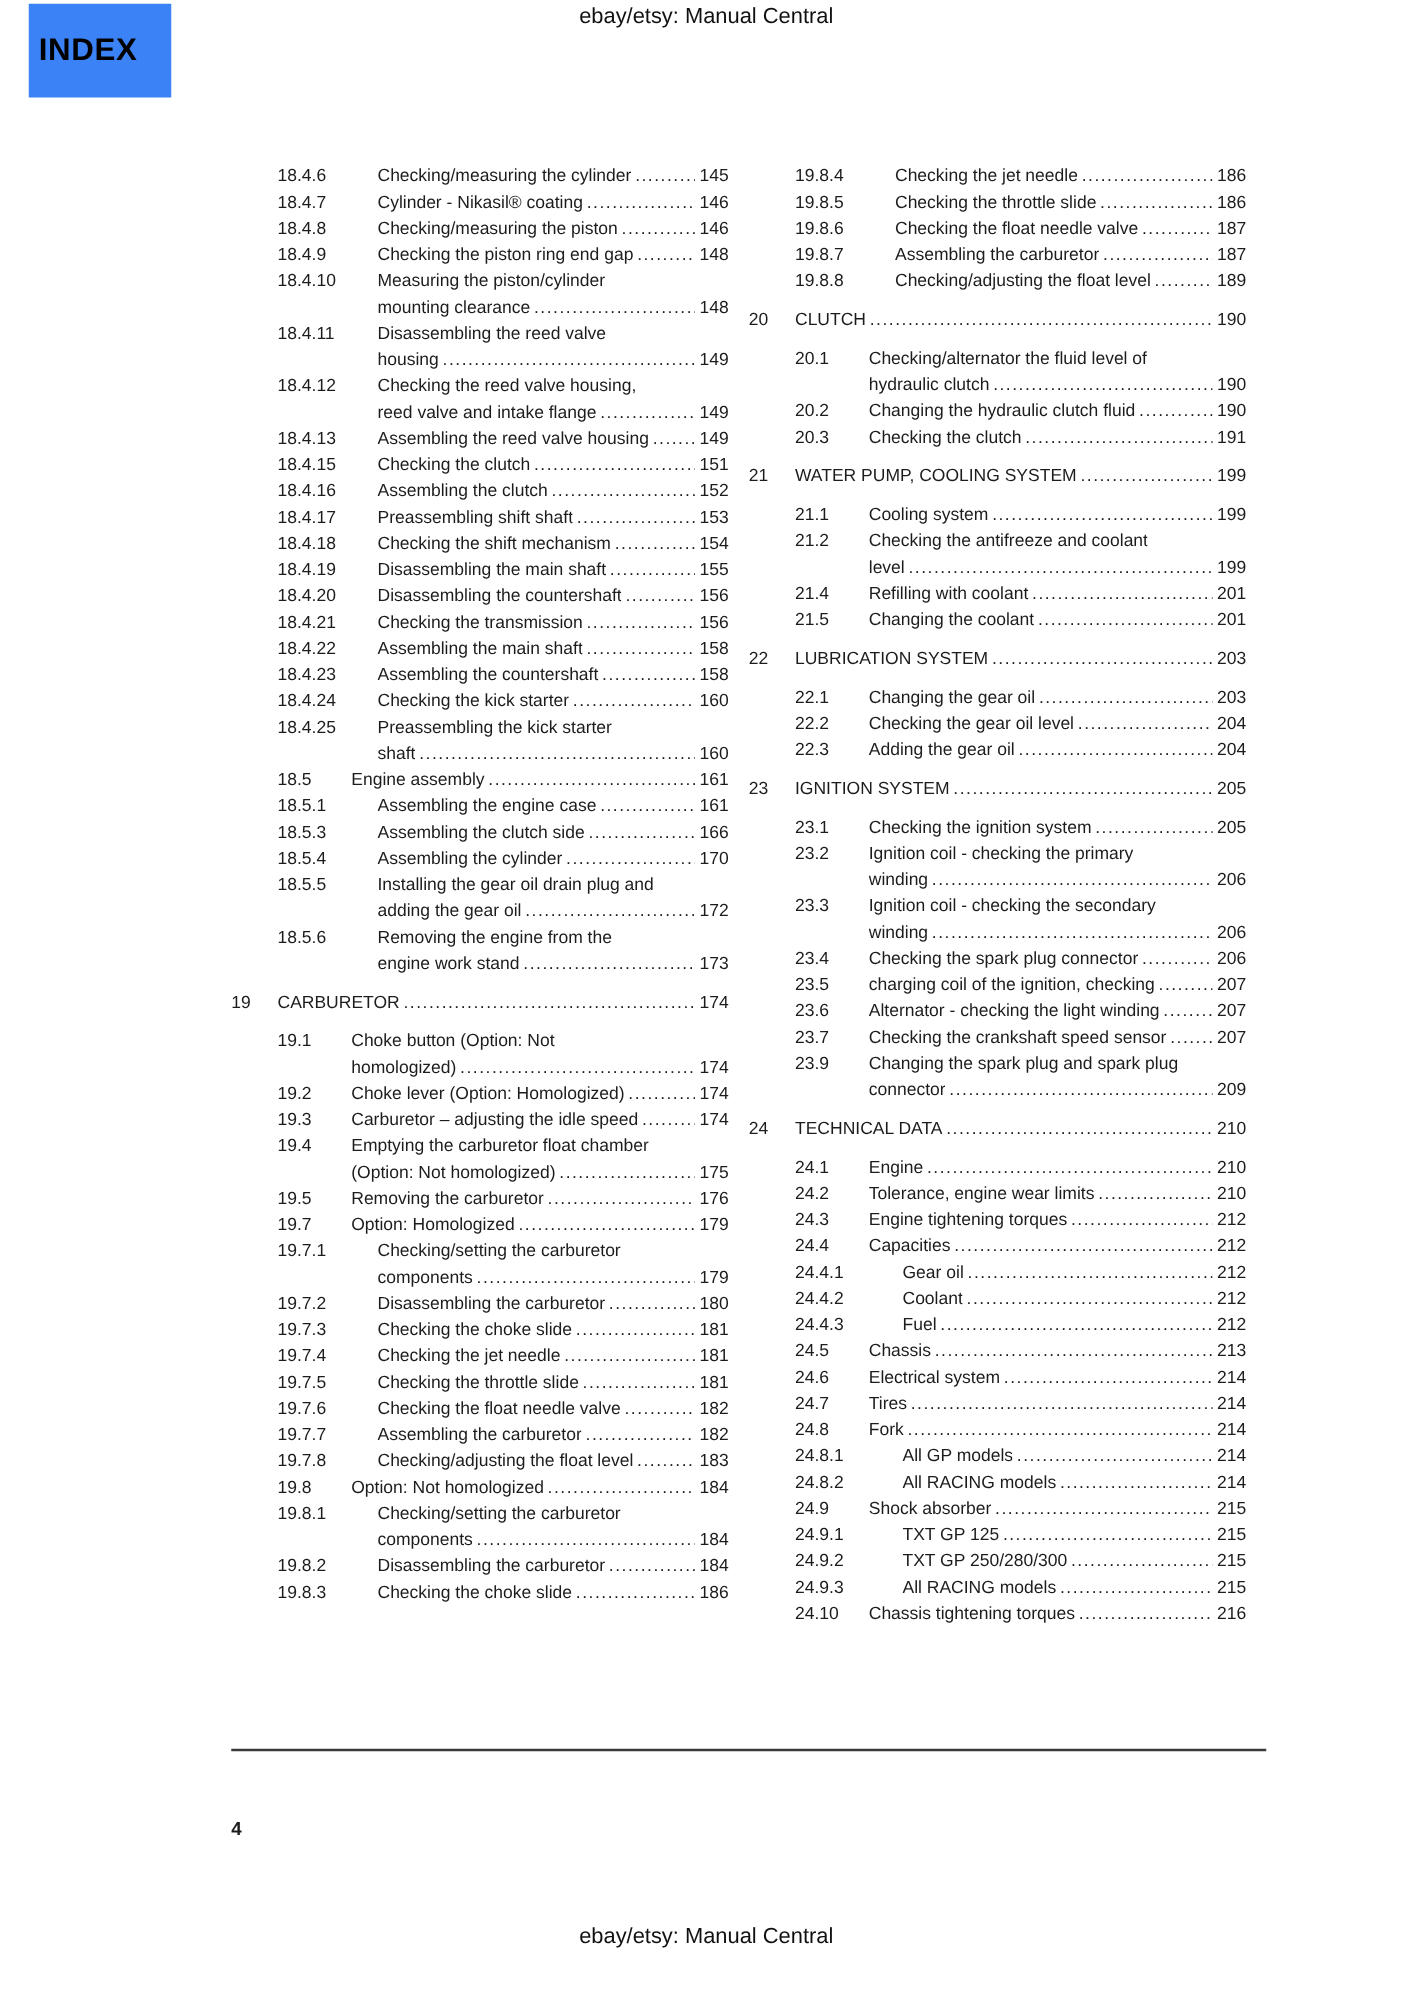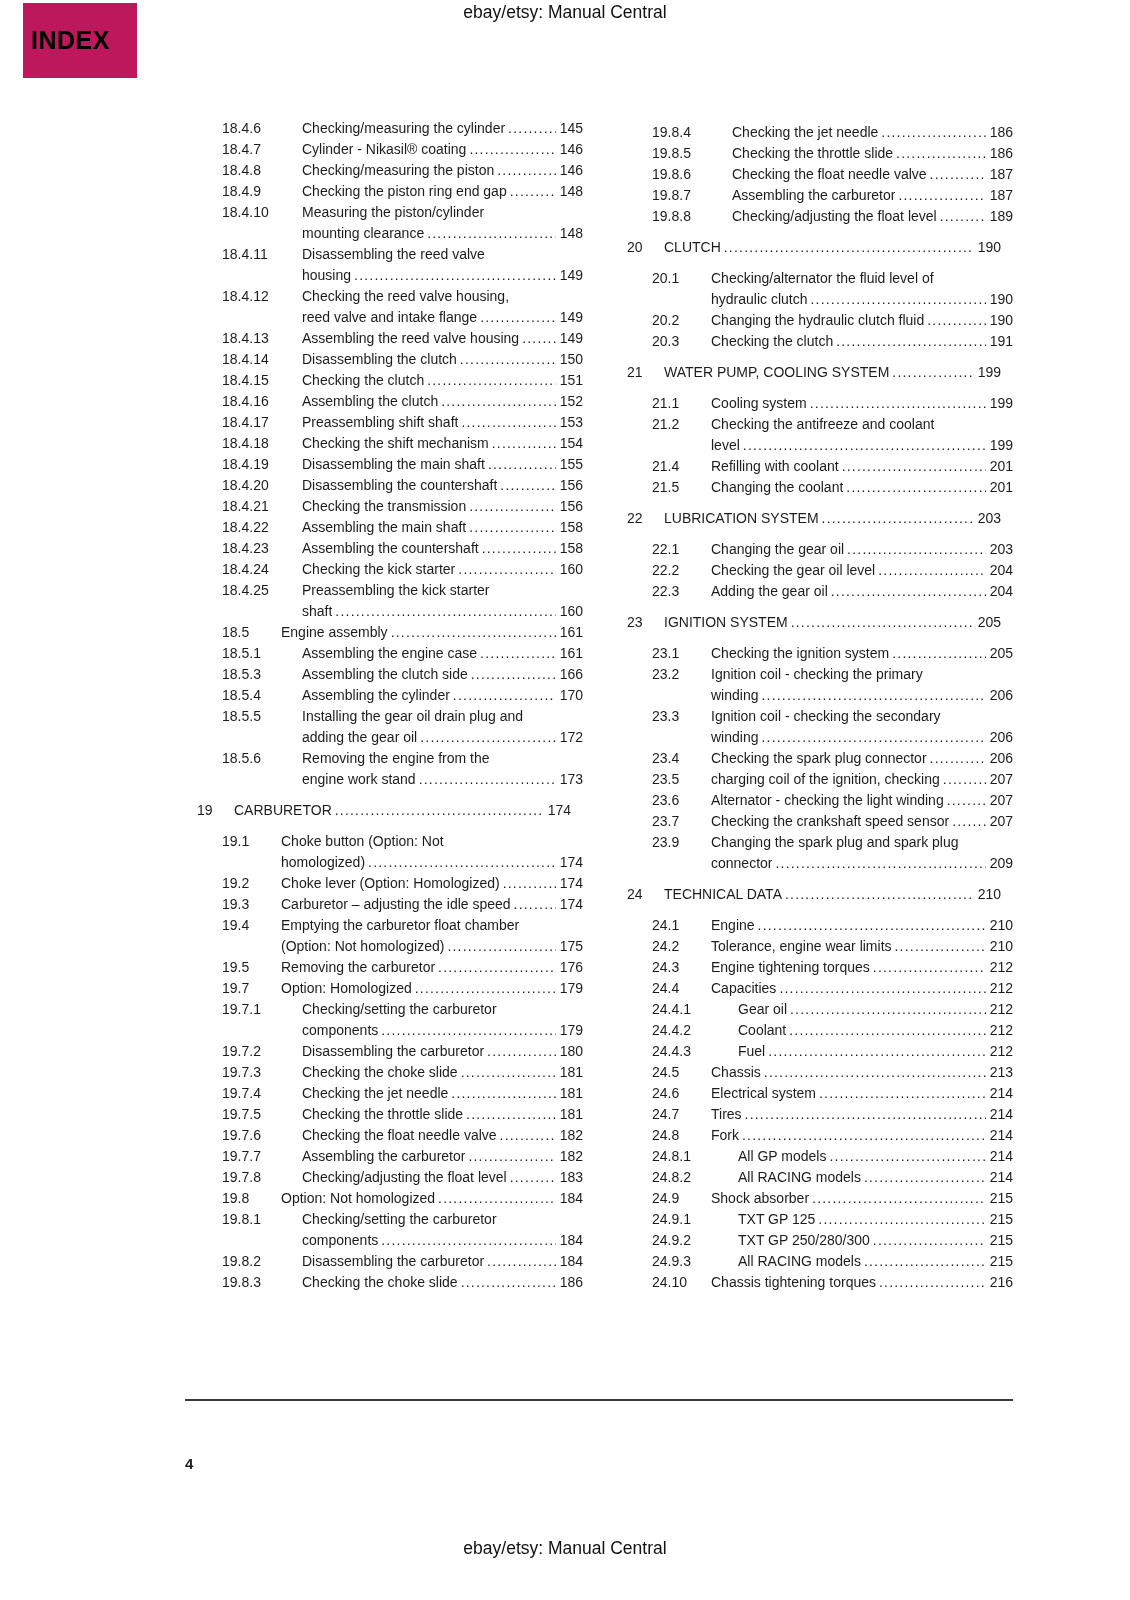--- a/index.html
+++ b/index.html
@@ -9,43 +9,43 @@
     position: relative;
     font-family: "Liberation Sans", sans-serif;
     color: #1c1c1c;
     overflow: hidden;
   }
   .page { position: absolute; inset: 0; background: #ffffff; }
 
   .index-box {
     position: absolute; left: 23px; top: 3px;
     width: 114px; height: 75px;
-    background: #be185d;
+    background: #3b82f6;
     display: flex; align-items: center;
   }
   .index-box .index-text {
     font-size: 25px; font-weight: bold; color: #000;
     padding-left: 8px; letter-spacing: 0.5px;
   }
 
   .header-title {
     position: absolute; top: 2px; left: 0; width: 1130px;
     text-align: center; font-size: 17.5px; color: #111;
   }
 
   .toc {
-    position: absolute; top: 118px; left: 185px; width: 828px;
-    display: flex; gap: 32px;
-    font-size: 14px; line-height: 21px; align-items: flex-end;
+    position: absolute; top: 130px; left: 185px; width: 828px;
+    display: flex; gap: 16px;
+    font-size: 14px; line-height: 21px;
   }
   .col { width: 398px; }
 
   .entry { display: flex; }
   .entry .num { flex: 0 0 auto; }
-  .l1 { margin: 10px 12px; }
+  .l1 { margin: 10px 0; }
   .l1 .num { width: 37px; }
   .l2 { padding-left: 37px; } .l2 .num { width: 59px; }
   .l3 { padding-left: 37px; } .l3 .num { width: 80px; }
   .l4 { padding-left: 37px; } .l4 .num { width: 86px; }
 
   .body { flex: 1 1 auto; min-width: 0; display: block; }
   .line { display: flex; align-items: baseline; }
   .t { flex: 0 1 auto; white-space: nowrap; overflow: hidden; }
   .dots {
     flex: 1 1 10px; min-width: 10px;
@@ -167,30 +167,20 @@
           <span class="num">18.4.13</span>
           <span class="body">
             <span class="line">
               <span class="t">Assembling the reed valve housing</span>
               <span class="dots"></span>
               <span class="pg">149</span>
             </span>
           </span>
         </div>
         <div class="entry l3">
-          <span class="num">18.4.14</span>
-          <span class="body">
-            <span class="line">
-              <span class="t">Disassembling the clutch</span>
-              <span class="dots"></span>
-              <span class="pg">150</span>
-            </span>
-          </span>
-        </div>
-        <div class="entry l3">
           <span class="num">18.4.15</span>
           <span class="body">
             <span class="line">
               <span class="t">Checking the clutch</span>
               <span class="dots"></span>
               <span class="pg">151</span>
             </span>
           </span>
         </div>
         <div class="entry l3">

